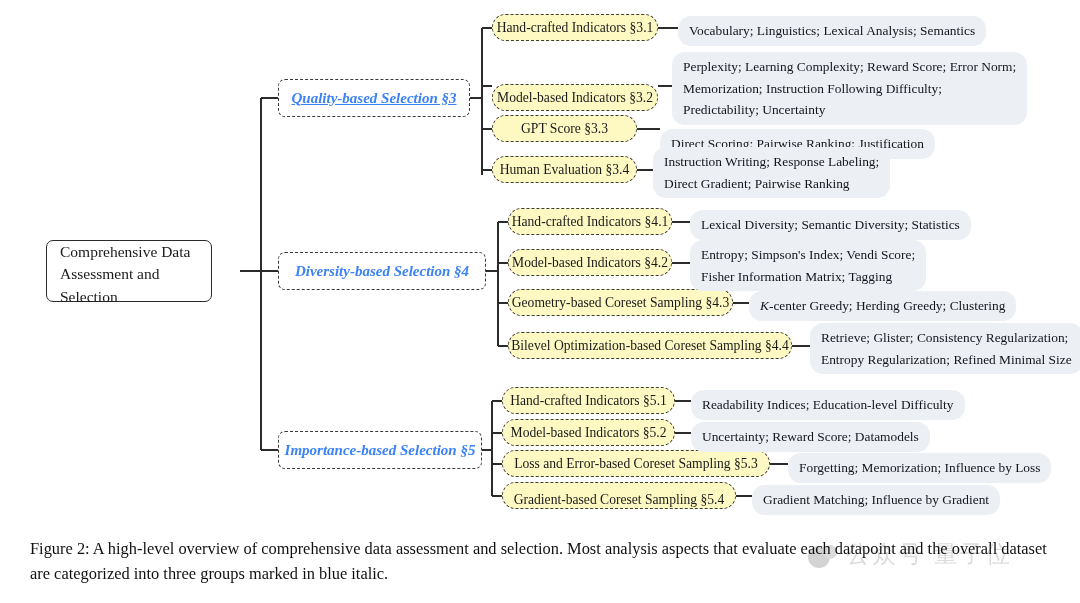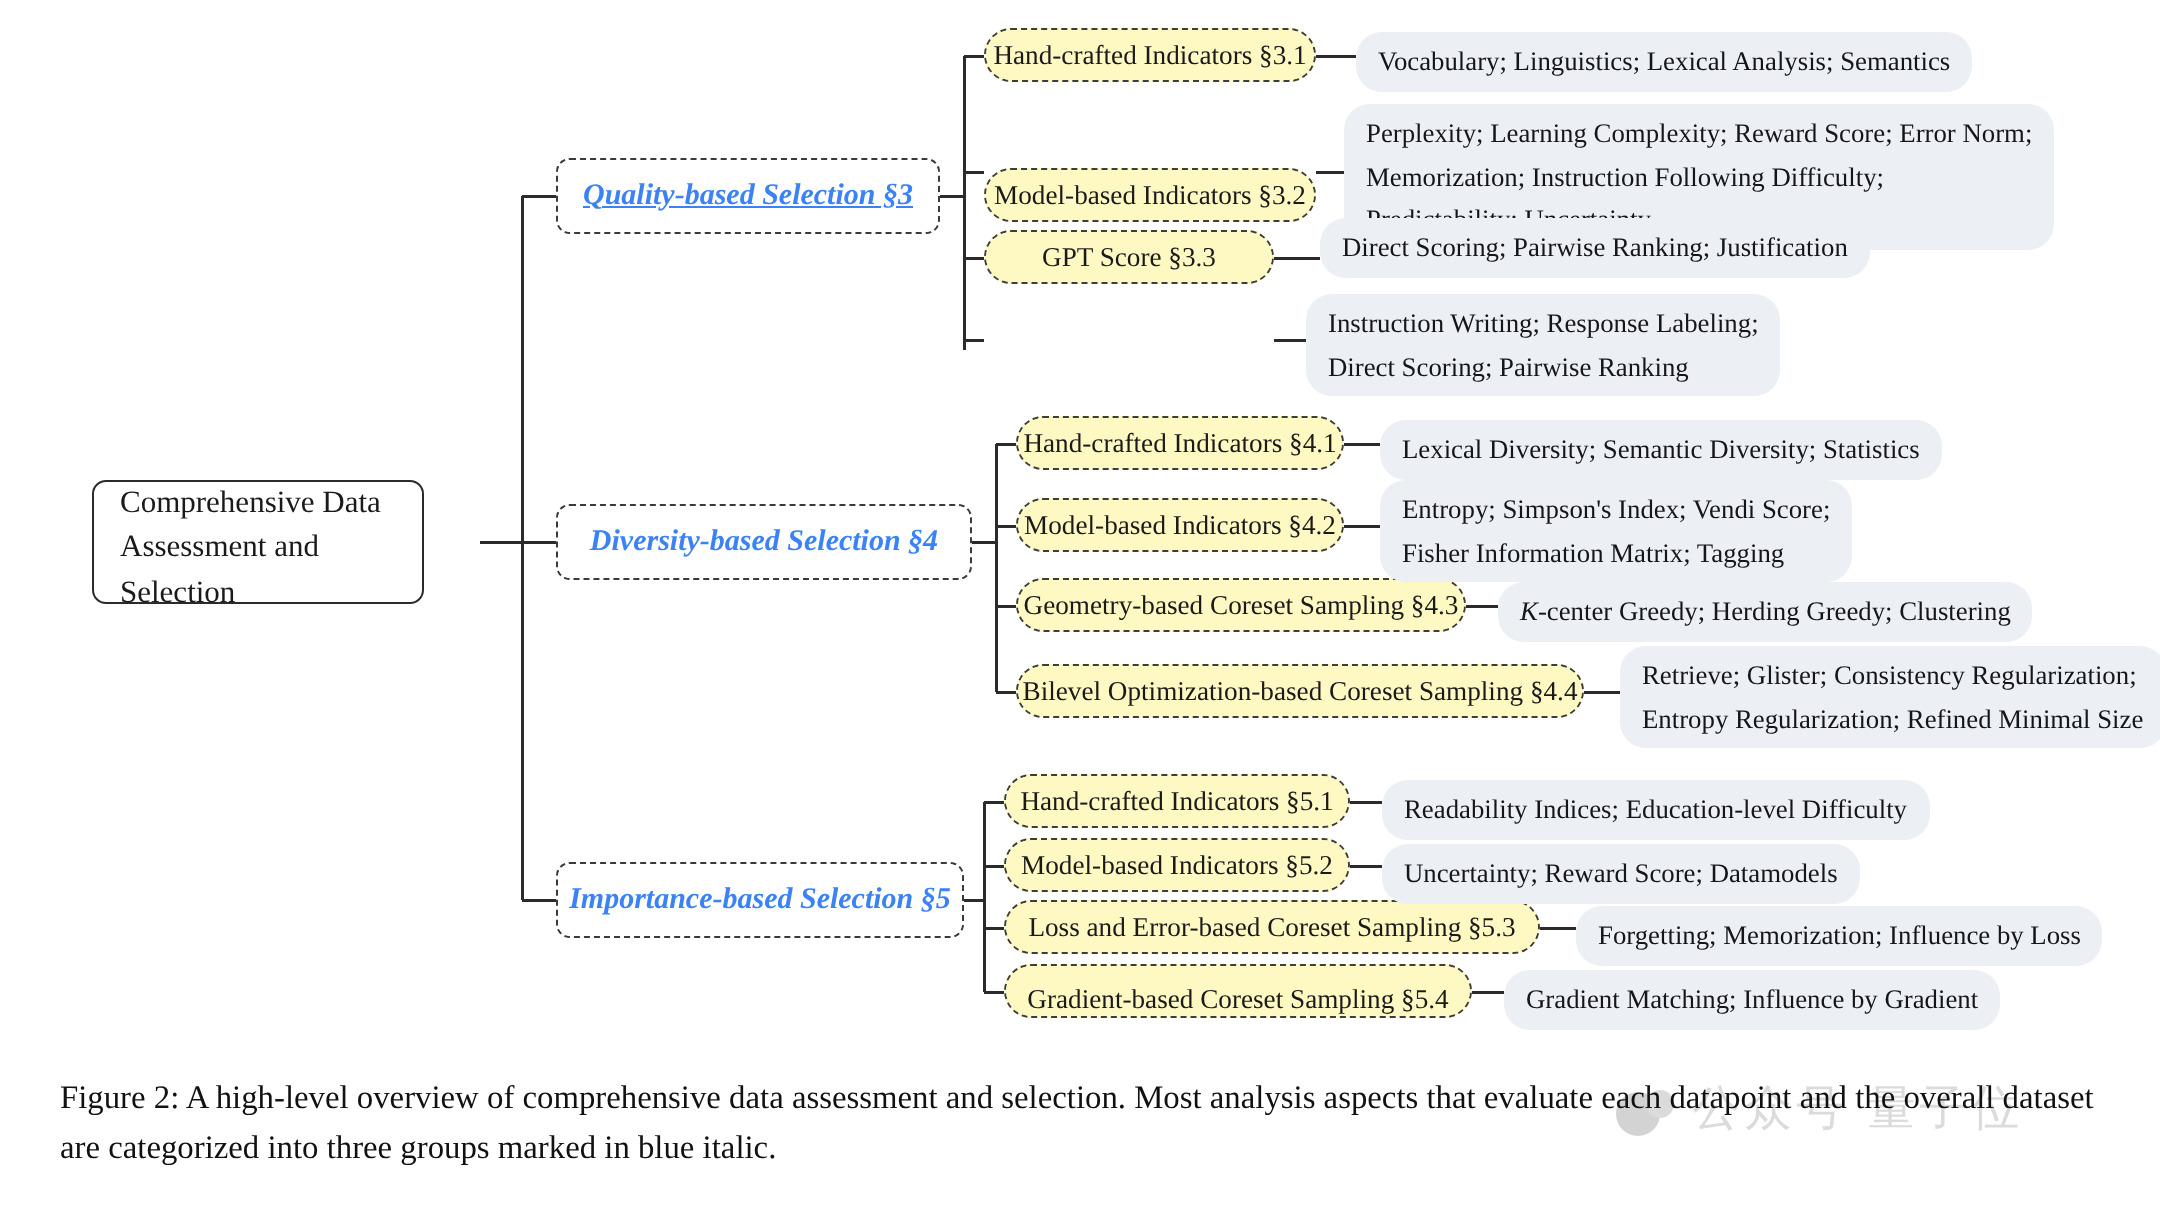--- a/index.html
+++ b/index.html
@@ -120,35 +120,38 @@
 
   <div class="node-box" style="left:492px;top:14px;width:166px;">
     <span>Hand-crafted Indicators §3.1</span>
   </div>
   <div class="node-box" style="left:492px;top:72px;width:166px;margin-top:12px;">
     <span>Model-based Indicators §3.2</span>
   </div>
   <div class="node-box" style="left:492px;top:115px;width:145px;">
     <span>GPT Score §3.3</span>
   </div>
+  <div class="node-box" style="left:492px;top:156px;width:145px;">
+    <span>Human Evaluation §3.4</span>
+  </div>
 
   <div class="leaf-box" style="left:678px;top:16px;">
     <span class="ln">Vocabulary; Linguistics; Lexical Analysis; Semantics</span>
   </div>
   <div class="leaf-box" style="left:672px;top:52px;">
     <span class="ln">Perplexity; Learning Complexity; Reward Score; Error Norm;</span>
     <span class="ln">Memorization; Instruction Following Difficulty;</span>
     <span class="ln">Predictability; Uncertainty</span>
   </div>
-  <div class="leaf-box" style="left:660px;top:109px;">
+  <div class="leaf-box" style="left:660px;top:129px;">
     <span class="ln">Direct Scoring; Pairwise Ranking; Justification</span>
   </div>
   <div class="leaf-box" style="left:653px;top:147px;">
     <span class="ln">Instruction Writing; Response Labeling;</span>
-    <span class="ln">Direct Scoring; Pairwise Ranking</span>
+    <span class="ln">Direct Gradient; Pairwise Ranking</span>
   </div>
 
   <div class="node-box" style="left:508px;top:208px;width:164px;">
     <span>Hand-crafted Indicators §4.1</span>
   </div>
   <div class="node-box" style="left:508px;top:249px;width:164px;">
     <span>Model-based Indicators §4.2</span>
   </div>
   <div class="node-box" style="left:508px;top:289px;width:225px;">
     <span>Geometry-based Coreset Sampling §4.3</span>

